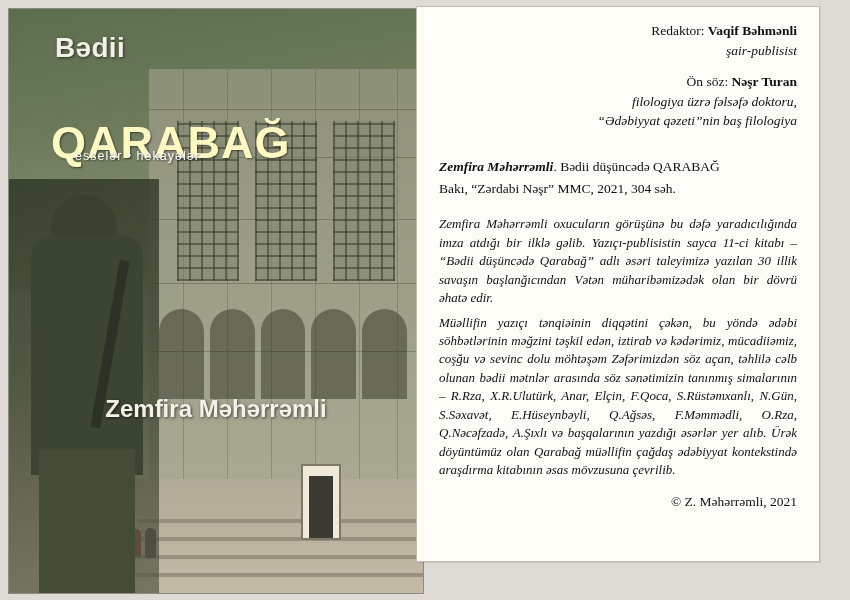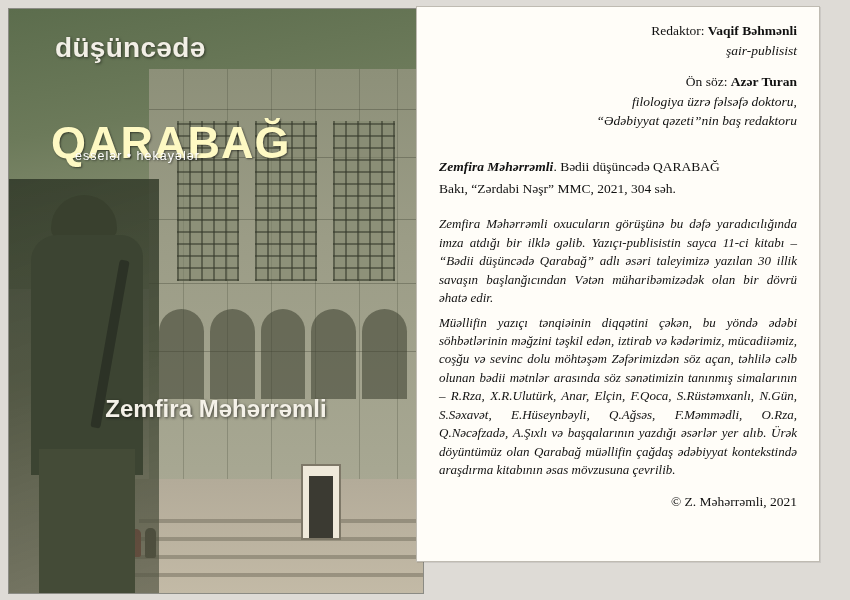--- a/index.html
+++ b/index.html
@@ -326,44 +326,44 @@
     <div class="figure-red" style="left:120px; top:520px;"></div>
     <div class="figure-dark" style="left:136px; top:519px;"></div>
 
     <div class="soldier"></div>
     <div class="soldier-helmet"></div>
     <div class="soldier-body"></div>
     <div class="soldier-legs"></div>
     <div class="soldier-rifle"></div>
 
     <div class="cover-title1">
-      <div>düşüncədə</div>
+      <div>Bədii</div>
     </div>
     <div class="cover-main">QARABAĞ</div>
     <div class="cover-sub">esselər • hekayələr</div>
     <div class="cover-author">Zemfira Məhərrəmli</div>
   </div>
 
   <div class="backcover">
 
     <div class="bc-head">
       <div>
         <span class="lbl">Redaktor:</span>
         <b>Vaqif Bəhmənli</b>
       </div>
       <div class="ital">şair-publisist</div>
 
       <div class="bc-gap"></div>
 
       <div>
         <span class="lbl">Ön söz:</span>
-        <b>Azər Turan</b>
+        <b>Nəşr Turan</b>
       </div>
       <div class="ital">filologiya üzrə fəlsəfə doktoru,</div>
-      <div class="ital">“Ədəbiyyat qəzeti”nin baş redaktoru</div>
+      <div class="ital">“Ədəbiyyat qəzeti”nin baş filologiya</div>
     </div>
 
     <div class="bc-ref">
       <div>
         <span class="nm">Zemfira Məhərrəmli</span><span class="ttl">. Bədii düşüncədə QARABAĞ</span>
       </div>
       <div class="bc-ref-line2">Bakı, “Zərdabi Nəşr” MMC, 2021, 304 səh.</div>
     </div>
 
     <div class="bc-body">

